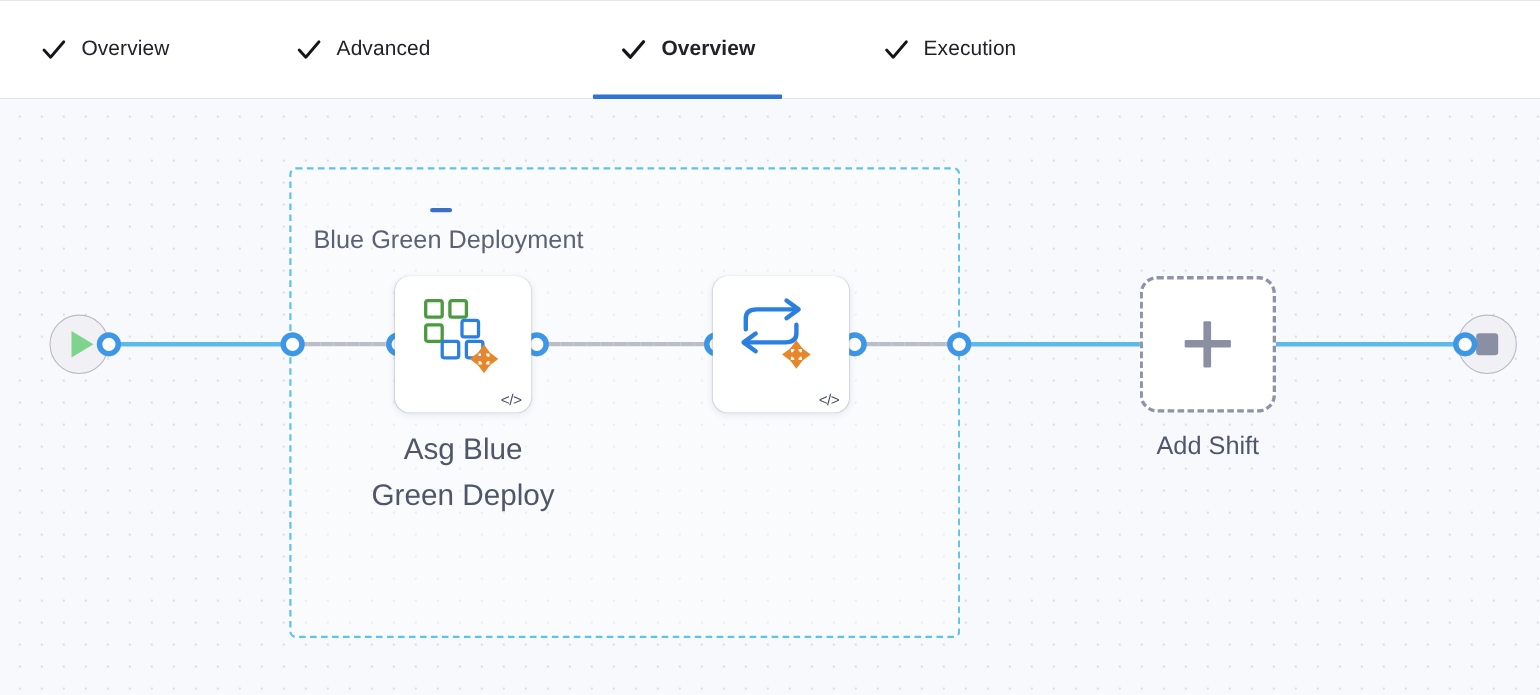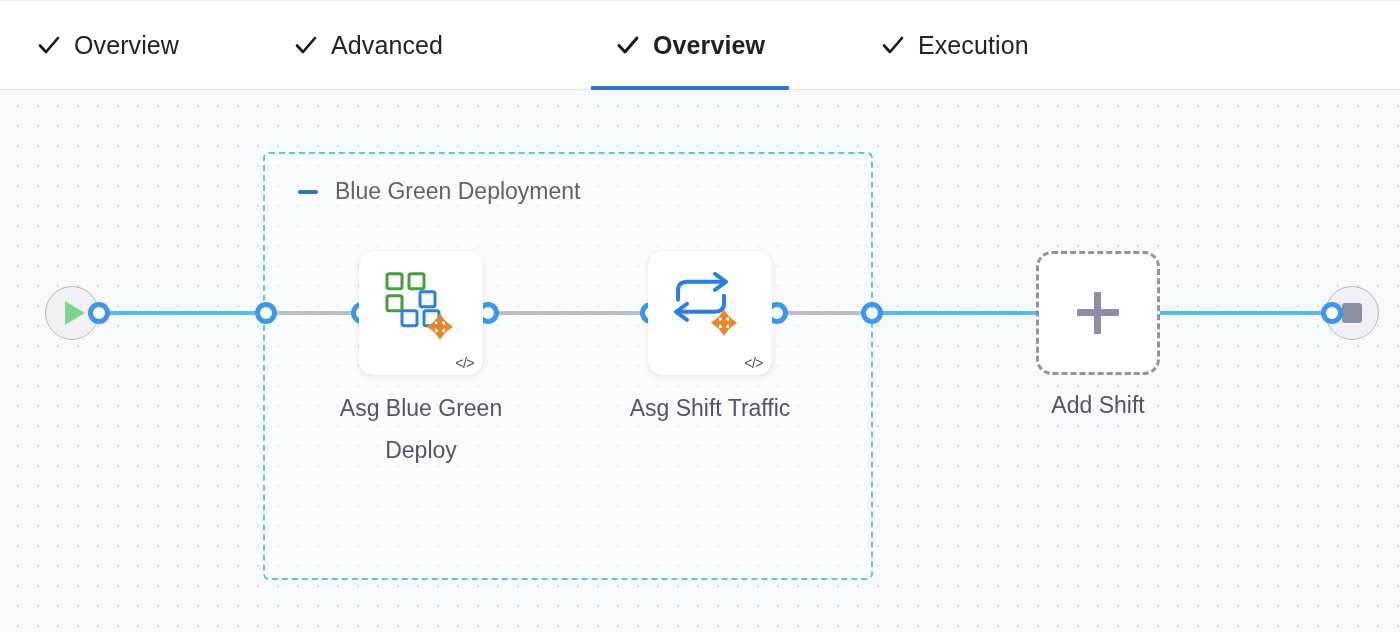--- a/index.html
+++ b/index.html
@@ -40,21 +40,21 @@
   }
   .tab .check {
     display: inline-block;
     width: 26px;
     height: 26px;
     margin-right: 12px;
     flex: none;
   }
   .tab .check svg { display: block; }
   .tab .tab-label {
-    font-size: 25px;
+    font-size: 19px;
     color: #20212a;
     letter-spacing: 0.1px;
     white-space: nowrap;
   }
   .tab.active .tab-label {
     font-weight: bold;
   }
   .tab .underline {
     position: absolute;
     left: -24px;
@@ -91,24 +91,25 @@
     top: 62px;
     width: 610px;
     height: 428px;
     border: 2px dashed #5fc1ef;
     border-radius: 6px;
     box-sizing: border-box;
     background: rgba(255,255,255,0.42);
   }
   .group-header {
     position: absolute;
-    left: 30px;
+    left: 20px;
     top: 24px;
     display: flex;
     align-items: center;
+    flex-direction: column;
   }
   .group-collapse {
     width: 26px;
     height: 26px;
     margin-right: 14px;
     display: flex;
     align-items: center;
     justify-content: center;
     cursor: pointer;
     flex: none;
@@ -219,21 +220,21 @@
     font-family: "Liberation Sans", sans-serif;
     line-height: 1;
     letter-spacing: -0.5px;
   }
   .step-label {
     position: absolute;
     left: -30px;
     width: 184px;
     top: 136px;
     text-align: center;
-    font-size: 23px;
+    font-size: 27px;
     color: #50566a;
     line-height: 42px;
   }
   .step.s1 { left: 359px; }
   .step.s2 { left: 648px; }
 
   
   .add-step { position: absolute; left: 1036px; top: 161px; width: 124px; }
   .add-step-box {
     width: 124px;
@@ -392,21 +393,20 @@
             <path d="M13 0 L19 8 L15 8 L15 11 L11 11 L11 8 L7 8 Z"></path>
             <path d="M13 26 L19 18 L15 18 L15 15 L11 15 L11 18 L7 18 Z"></path>
             <path d="M0 13 L8 7 L8 11 L11 11 L11 15 L8 15 L8 19 Z"></path>
             <path d="M26 13 L18 7 L18 11 L15 11 L15 15 L18 15 L18 19 Z"></path>
             <rect x="10" y="10" width="6" height="6"></rect>
           </g>
         </svg>
       </span>
       <span class="code-badge">&lt;/&gt;</span>
     </div>
-    <div class="step-label">Asg Shift Traffic</div>
   </div>
 
   <div class="add-step">
     <div class="add-step-box">
       <span class="plus"></span>
     </div>
     <div class="add-step-label">Add Shift</div>
   </div>
 
 </div>

